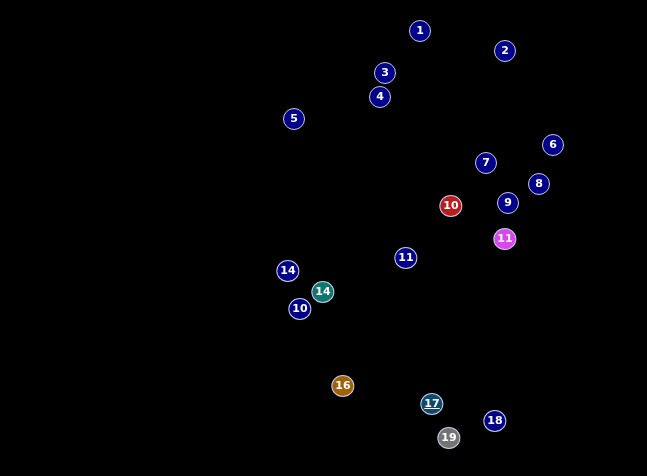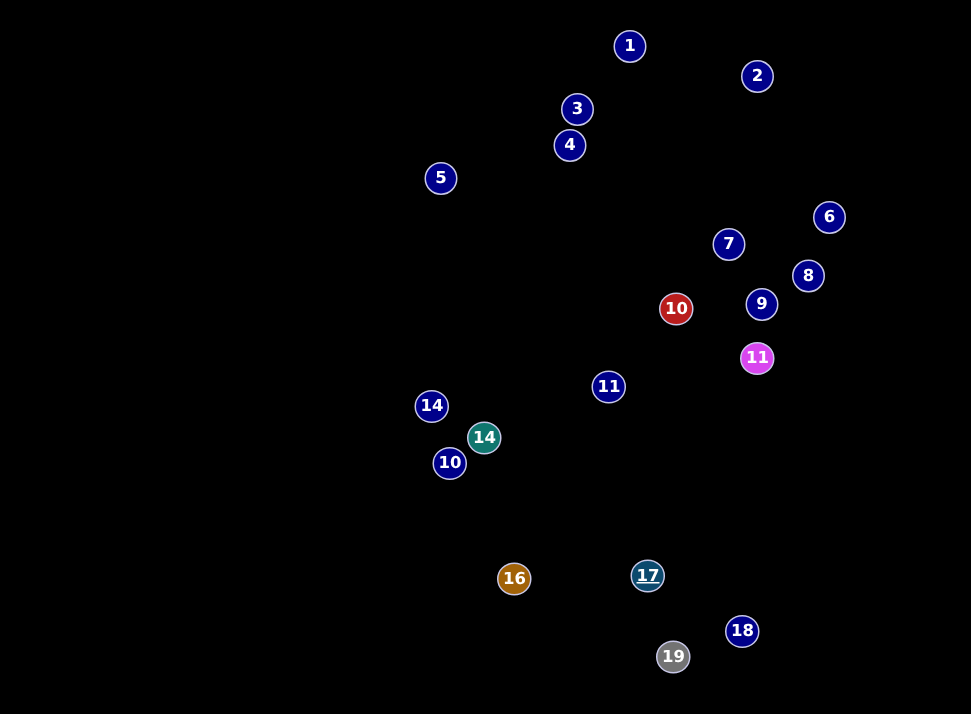--- a/index.html
+++ b/index.html
@@ -48,17 +48,17 @@
       <div class="marker" style="left: 486px; top: 163px; background: rgb(0, 0, 139); border-color: rgb(200, 200, 232); color: rgb(255, 255, 255);">7</div>
       <div class="marker" style="left: 539px; top: 184px; background: rgb(0, 0, 139); border-color: rgb(200, 200, 232); color: rgb(255, 255, 255);">8</div>
       <div class="marker" style="left: 508px; top: 203px; background: rgb(0, 0, 139); border-color: rgb(200, 200, 232); color: rgb(255, 255, 255);">9</div>
       <div class="marker" style="left: 451px; top: 206px; background: #b91c1c; border-color: rgb(200, 200, 232); color: rgb(255, 255, 255);">10</div>
       <div class="marker" style="left: 505px; top: 239px; background: #d946ef; border-color: rgb(200, 200, 232); color: rgb(255, 255, 255);">11</div>
       <div class="marker" style="left: 406px; top: 258px; background: rgb(0, 0, 139); border-color: rgb(200, 200, 232); color: rgb(255, 255, 255);">11</div>
       <div class="marker" style="left: 288px; top: 271px; background: rgb(0, 0, 139); border-color: rgb(200, 200, 232); color: rgb(255, 255, 255);">14</div>
       <div class="marker" style="left: 323px; top: 292px; background: #0f766e; border-color: rgb(200, 200, 232); color: rgb(255, 255, 255);">14</div>
       <div class="marker" style="left: 300px; top: 309px; background: rgb(0, 0, 139); border-color: rgb(200, 200, 232); color: rgb(255, 255, 255);">10</div>
       <div class="marker" style="left: 343px; top: 386px; background: #a16207; border-color: rgb(200, 200, 232); color: rgb(255, 255, 255);">16</div>
-      <div class="marker" style="left: 432px; top: 384px; background: #0c4a6e; border-color: rgb(200, 200, 232); color: rgb(255, 255, 255); text-decoration: underline;">17</div>
+      <div class="marker" style="left: 432px; top: 404px; background: #0c4a6e; border-color: rgb(200, 200, 232); color: rgb(255, 255, 255); text-decoration: underline;">17</div>
       <div class="marker" style="left: 495px; top: 421px; background: rgb(0, 0, 139); border-color: rgb(200, 200, 232); color: rgb(255, 255, 255);">18</div>
       <div class="marker" style="left: 449px; top: 438px; background: #737373; border-color: rgb(200, 200, 232); color: rgb(255, 255, 255);">19</div>
     </div>
 </div>
 
 </body></html>

